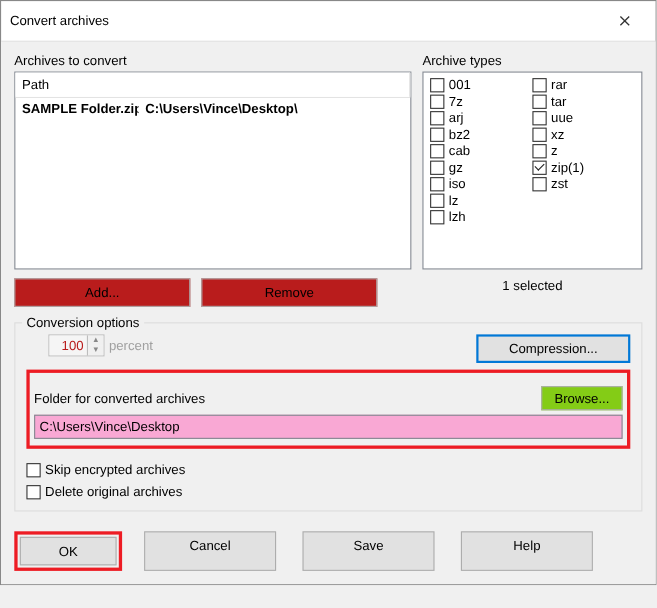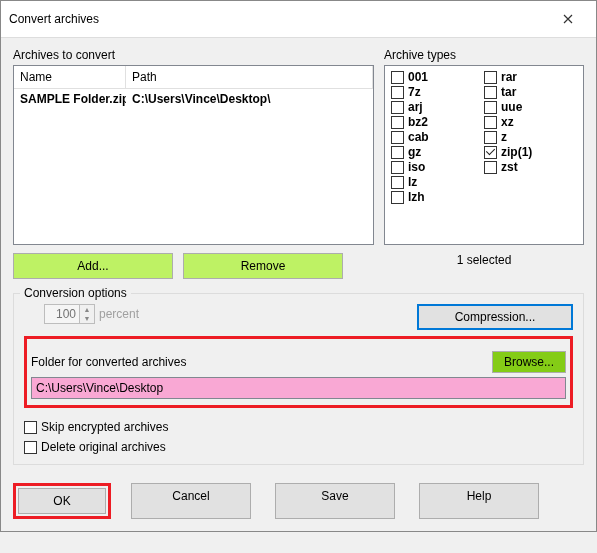--- a/index.html
+++ b/index.html
@@ -15,39 +15,39 @@
 .right-col { width: 200px; }
 .section-label { margin-bottom: 3px; }
 .list-box { background: #fff; border: 1px solid #828790; height: 180px; }
 .list-header { display: flex; border-bottom: 1px solid #e0e0e0; background: #fff; }
 .list-header-cell { padding: 4px 6px; border-right: 1px solid #e0e0e0; background: #fff; }
 .col-name { width: 112px; }
 .col-path { flex: 1; }
 .list-row { display: flex; }
 .list-cell { padding: 3px 6px; white-space: nowrap; overflow: hidden; font-weight: bold; }
 .types-box { background: #fff; border: 1px solid #828790; height: 180px; padding: 4px 6px; display: flex; }
-.types-col { flex: 1; font-weight: bold; }
+.types-col { flex: 1; }
 .type-item { display: flex; align-items: center; gap: 4px; margin-bottom: 1px; }
 .cb { width: 13px; height: 13px; border: 1px solid #333; display: inline-flex; align-items: center; justify-content: center; background: #fff; }
 .cb.checked::after { content: ""; width: 4px; height: 7px; border: solid #222; border-width: 0 1.5px 1.5px 0; transform: rotate(45deg) translate(-1px,-1px); }
 .btn-row { display: flex; gap: 10px; margin-top: 8px; }
-.btn { background: #bef264; border: 1px solid #adadad; padding: 5px 0; text-align: center; cursor: pointer; }
+.btn { background: #b91c1c; border: 1px solid #adadad; padding: 5px 0; text-align: center; cursor: pointer; }
 .btn.wide { width: 160px; }
 .selected-count { width: 200px; text-align: center; padding-top: 8px; }
 .options-section { border: 1px solid #dcdcdc; margin-top: 14px; padding: 10px 10px 10px 10px; position: relative; }
 .options-section .legend { position: absolute; top: -8px; left: 6px; background: #f0f0f0; padding: 0 4px; }
 .opt-row1 { display: flex; justify-content: space-between; align-items: flex-start; }
 .ratio-block { display: flex; flex-direction: column; gap: 6px; }
 .ratio-check { display: flex; align-items: center; gap: 4px; }
 .ratio-input-row { display: flex; align-items: center; gap: 4px; margin-left: 20px; color: #a0a0a0; }
 .spinner { display: flex; border: 1px solid #bdbdbd; background: #f5f5f5; }
-.spinner input { width: 34px; border: none; padding: 2px 3px; text-align: right; background: #f5f5f5; color: #737373; }
+.spinner input { width: 34px; border: none; padding: 2px 3px; text-align: right; background: #f5f5f5; color: #b91c1c; }
 .spinner-arrows { display: flex; flex-direction: column; border-left: 1px solid #bdbdbd; }
 .spinner-arrows div { width: 14px; height: 9px; display: flex; align-items: center; justify-content: center; font-size: 7px; line-height: 1; background: #f0f0f0; color: #888; }
-.compression-btn { border: 2px solid #0078d7; background: #e1e1e1; width: 156px; padding: 4px 0; text-align: center; cursor: pointer; }
+.compression-btn { border: 2px solid #0078d7; background: #e1e1e1; width: 140px; padding: 4px 0; text-align: center; cursor: pointer; }
 .folder-row { display: flex; align-items: center; margin-top: 10px; gap: 6px; }
 .folder-label { flex: 1; }
 .browse-btn { width: 74px; padding: 3px 0; text-align: center; background: #84cc16; border: 1px solid #adadad; cursor: pointer; }
 .folder-input { width: 100%; margin-top: 4px; }
 .folder-input input { width: 100%; padding: 3px 4px; border: 1px solid #828790; background: #f9a8d4; }
 .red-box { border: 3px solid #ed1c24; padding: 2px 4px 6px 4px; margin-top: 6px; }
 .checks-below { margin-top: 12px; display: flex; flex-direction: column; gap: 6px; }
 .bottom-btns { display: flex; gap: 24px; margin-top: 18px; justify-content: flex-start; }
 .bottom-btn { width: 120px; padding: 5px 0; text-align: center; background: #e1e1e1; border: 1px solid #adadad; cursor: pointer; }
 .ok-wrap { border: 3px solid #ed1c24; padding: 2px; margin-right: -4px; }
@@ -64,21 +64,20 @@
           <path d="M1 1 L9 9 M9 1 L1 9" stroke="#333" stroke-width="1.2"></path>
         </svg>
     </div>
   </div>
   <div class="content">
     <div class="top-row">
       <div class="left-col">
         <div class="section-label">Archives to convert</div>
         <div class="list-box">
           <div class="list-header">
-            <div class="list-header-cell col-name">Name</div>
             <div class="list-header-cell col-path">Path</div>
           </div>
           <div class="list-row">
             <div class="list-cell col-name">SAMPLE Folder.zip</div>
             <div class="list-cell col-path">C:\Users\Vince\Desktop\</div>
           </div>
         </div>
       </div>
       <div class="right-col">
         <div class="section-label">Archive types</div>

